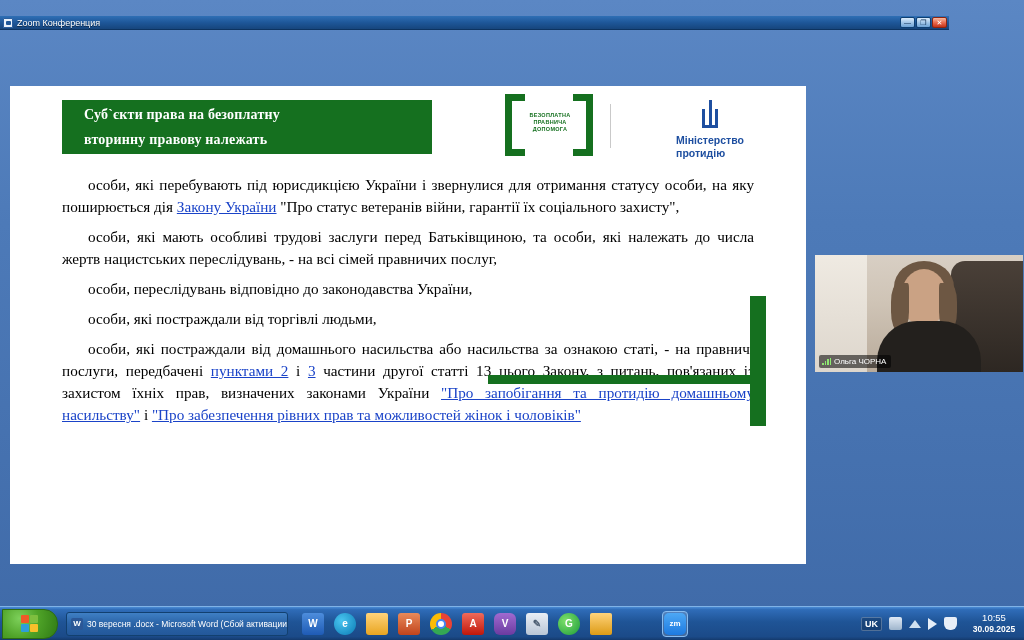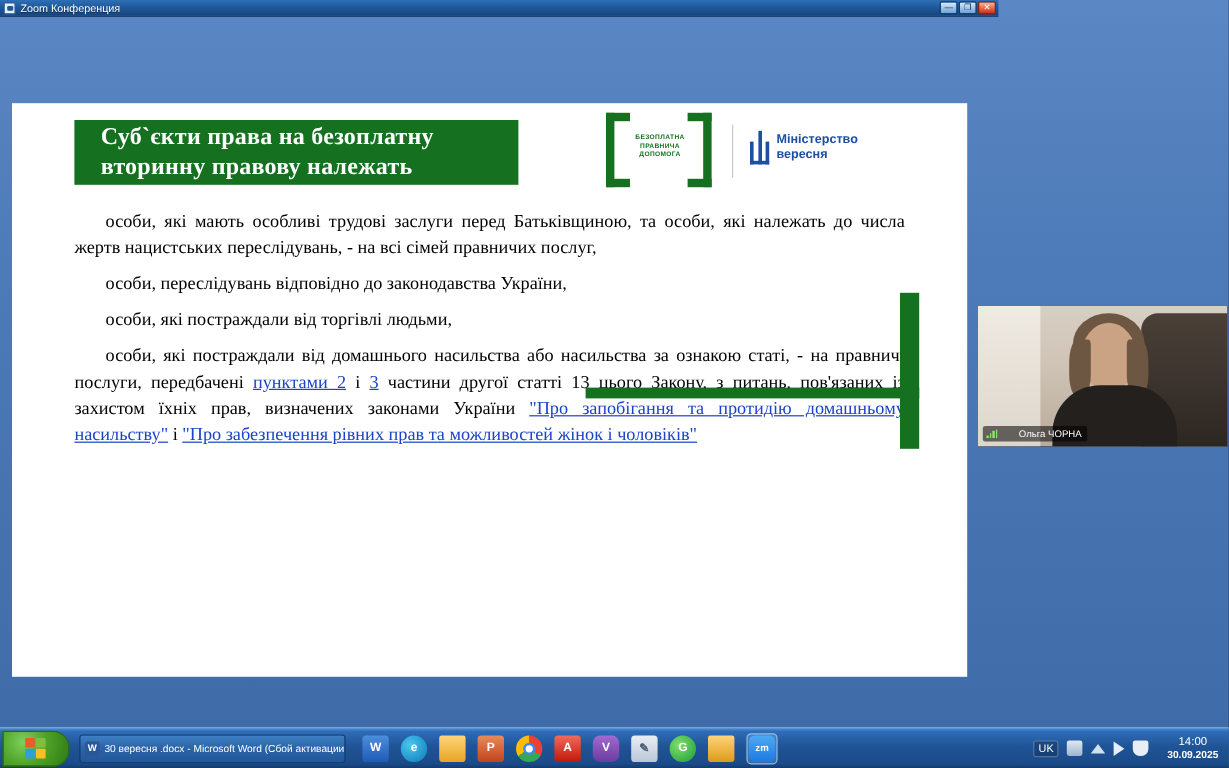--- a/index.html
+++ b/index.html
@@ -11,21 +11,21 @@
     background: #1b3a6b;
   }
   #root {
     position: relative;
     width: 1024px; height: 640px;
     background: linear-gradient(180deg, #5b87c4 0%, #4d7ab8 35%, #3f6aa8 100%);
   }
 
   
   .titlebar {
-    position: absolute; top: 0; left: 0; width: 832px; height: 14px;
+    position: absolute; top: 16px; left: 0; width: 949px; height: 14px;
     background: linear-gradient(180deg, #2f6fb5 0%, #1e5799 50%, #16457c 100%);
     display: flex; align-items: center;
     border-bottom: 1px solid #0d3360;
   }
   .titlebar .tb-icon {
     width: 10px; height: 10px; margin: 0 4px 0 3px;
     background: #e8f1fb; border: 1px solid #2b5e9e; border-radius: 1px;
     position: relative; flex: 0 0 auto;
   }
   .titlebar .tb-icon::after {
@@ -65,21 +65,21 @@
   }
   .title-banner {
     position: absolute; left: 52px; top: 14px;
     width: 370px; height: 54px;
     background: #15701f;
     display: flex; flex-direction: column; justify-content: center;
     padding: 2px 10px 2px 22px;
   }
   .title-banner .tl {
     color: #ffffff; font-family: "Liberation Serif", serif;
-    font-weight: bold; font-size: 20px; line-height: 25px;
+    font-weight: bold; font-size: 14px; line-height: 25px;
     letter-spacing: .2px; white-space: nowrap;
   }
   .logo-bpd {
     position: absolute; left: 495px; top: 8px;
     width: 88px; height: 62px;
   }
   .logo-bpd .bracket-l, .logo-bpd .bracket-r {
     position: absolute; top: 0; width: 20px; height: 62px;
     border: 7px solid #15701f;
   }
@@ -89,21 +89,21 @@
     position: absolute; left: 21px; top: 18px; width: 48px;
     color: #15701f; font-size: 5.5px; font-weight: bold; line-height: 7px;
     text-align: center; letter-spacing: .3px;
   }
   .logo-sep {
     position: absolute; left: 600px; top: 18px;
     width: 1px; height: 44px; background: #c9c9c9;
   }
   .logo-min {
     position: absolute; left: 615px; top: 14px;
-    width: 170px; height: 46px; display: flex; align-items: center; gap: 6px;
+    width: 170px; height: 46px; display: flex; align-items: center; gap: 6px; flex-direction: column;
   }
   .logo-min .trident {
     width: 16px; height: 28px; position: relative; flex: 0 0 auto;
   }
   .logo-min .trident i {
     position: absolute; bottom: 0; width: 3px; background: #1e4fa0;
   }
   .logo-min .trident i:nth-child(1) { left: 0; height: 19px; }
   .logo-min .trident i:nth-child(2) { left: 6.5px; height: 28px; }
   .logo-min .trident i:nth-child(3) { left: 13px; height: 19px; }
@@ -175,21 +175,21 @@
   .vt-hair3 {
     position: absolute; left: 124px; top: 28px; width: 18px; height: 48px;
     background: #6d5743; border-radius: 10% 40% 40% 40%;
   }
   .vt-body {
     position: absolute; left: 62px; top: 66px; width: 104px; height: 51px;
     background: #23201d; border-radius: 40px 40px 0 0;
   }
   .vt-name {
     position: absolute; left: 4px; bottom: 4px;
-    display: flex; align-items: center; gap: 18px;
+    display: flex; align-items: center; gap: 3px;
     background: rgba(0,0,0,.55); color: #fff;
     font-size: 8px; line-height: 11px; padding: 1px 5px 1px 3px;
     border-radius: 2px;
   }
   .vt-name .bars { display: flex; align-items: flex-end; gap: 1px; height: 7px; }
   .vt-name .bars i { width: 1.5px; background: #8ee870; }
   .vt-name .bars i:nth-child(1) { height: 2px; }
   .vt-name .bars i:nth-child(2) { height: 4px; }
   .vt-name .bars i:nth-child(3) { height: 6px; }
   .vt-name .bars i:nth-child(4) { height: 7px; }
@@ -257,30 +257,31 @@
   }
   .qi-acro { background: linear-gradient(180deg,#f06a5a,#c0170a); }
   .qi-viber { background: linear-gradient(180deg,#a06ad0,#6b3ba0); border-radius: 6px; }
   .qi-pen { background: linear-gradient(180deg,#e9eef5,#b9c6d6); color:#4a5b70; }
   .qi-green { background: radial-gradient(circle at 35% 35%, #7de06a, #1d9b3a); border-radius: 50%; }
   .qi-folder2 { background: linear-gradient(180deg,#ffd37a,#dc9b16); border-radius: 2px; }
   .qi-zoom {
     background: linear-gradient(180deg,#4da8f5,#1d7ae0); border-radius: 5px;
     font-size: 8px;
   }
-  .qi-zoom-wrap { border: 1px solid #89bdf0; border-radius: 4px; padding: 1px; background: rgba(255,255,255,.18); }
+  .qi-zoom-wrap { border: 1px solid #89bdf0; border-radius: 4px; padding: 1px; background: rgba(255,255,255,.18); margin-left: 40px; }
 
   .tray {
     margin-left: auto; display: flex; align-items: center; height: 34px;
     padding-right: 4px; gap: 7px;
   }
   .tray .lang {
     color: #fff; font-size: 9px; background: rgba(0,0,0,.18);
     border: 1px solid rgba(255,255,255,.25); border-radius: 2px;
     padding: 1px 3px;
+    font-weight: bold;
   }
   .tray .ticon { width: 13px; height: 13px; position: relative; }
   .ticon.net { background: linear-gradient(180deg,#dfe9f5,#9fb5cc); border-radius: 2px; }
   .ticon.vol {
     width: 0; height: 0; border-left: 9px solid #e6eef8;
     border-top: 6px solid transparent; border-bottom: 6px solid transparent;
   }
   .ticon.shield { background: #e8eef7; border-radius: 2px 2px 6px 6px; }
   .ticon.up {
     width: 0; height: 0; border-bottom: 8px solid #cfe0f0;
@@ -330,26 +331,27 @@
       <div class="logo-sep"></div>
 
       <div class="logo-min">
         <span class="trident">
             <i></i>
             <i></i>
             <i></i>
           </span>
         <span class="mtext">
           <span>Міністерство</span><br>
-          <span>вересня</span>
+          <span>протидію</span>
         </span>
       </div>
     </div>
 
     <div class="slide-body" id="slide-body">
+        <p><span> особи, які перебувають під юрисдикцією України і звернулися для отримання статусу особи, на яку поширюється дія </span><a>Закону України</a><span> "Про статус ветеранів війни, гарантії їх соціального захисту",</span></p>
         <p><span>особи, які мають особливі трудові заслуги перед Батьківщиною, та особи, які належать до числа жертв нацистських переслідувань, - на всі сімей правничих послуг,</span></p>
         <p><span>особи, переслідувань відповідно до законодавства України,</span></p>
         <p><span>особи, які постраждали від торгівлі людьми,</span></p>
         <p><span>особи, які постраждали від домашнього насильства або насильства за ознакою статі, - на правничі послуги, передбачені </span><a>пунктами 2</a><span> і </span><a>3</a><span> частини другої статті 13 цього Закону, з питань, пов'язаних із захистом їхніх прав, визначених законами України </span><a>"Про запобігання та протидію домашньому насильству"</a><span> і </span><a>"Про забезпечення рівних прав та можливостей жінок і чоловіків"</a></p>
         <div class="deco-green">
         <div class="bar-v"></div>
         <div class="bar-h"></div>
       </div>
     </div>
   </div>
@@ -405,18 +407,18 @@
       </div>
     </div>
 
     <div class="tray">
       <span class="lang">UK</span>
       <span class="ticon net"></span>
       <span class="ticon up"></span>
       <span class="ticon vol"></span>
       <span class="ticon shield"></span>
       <span class="clock">
-        <span>14:00</span><br>
+        <span>10:55</span><br>
         <span class="d">30.09.2025</span>
       </span>
     </div>
   </div>
 </div>
 
 </body></html>

